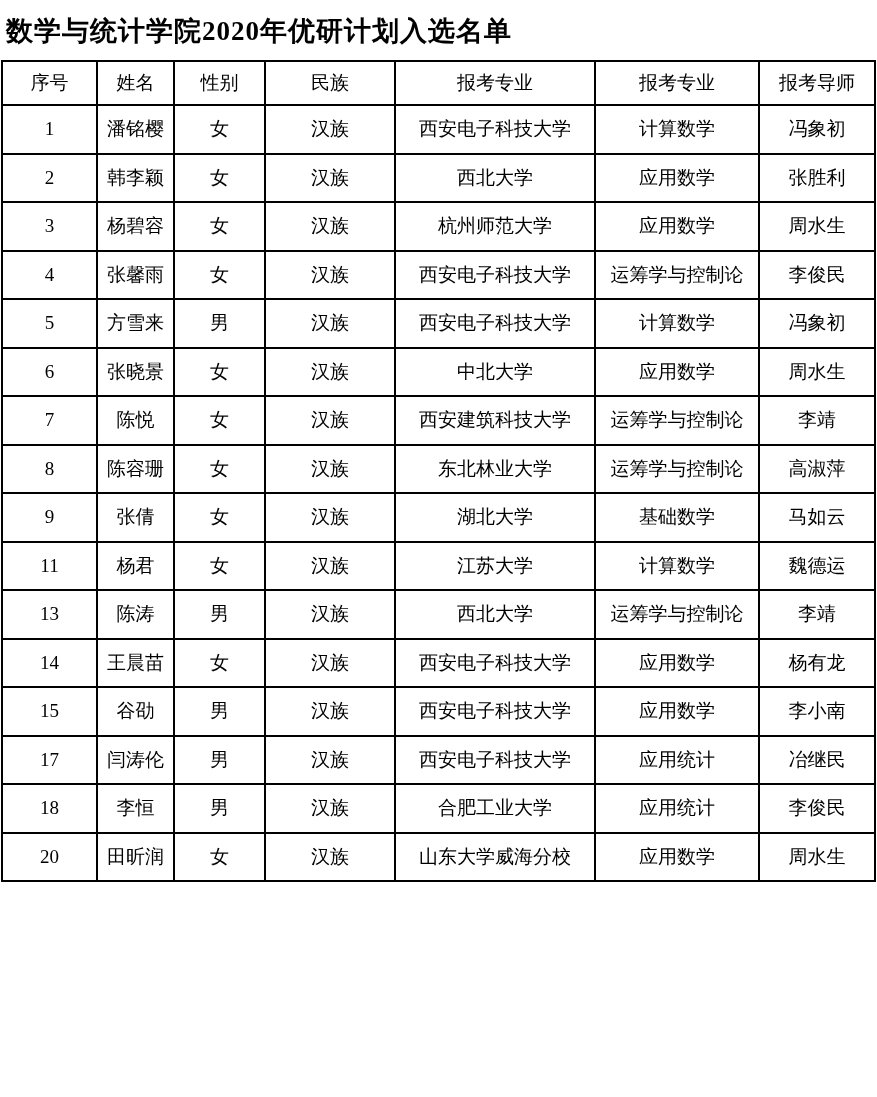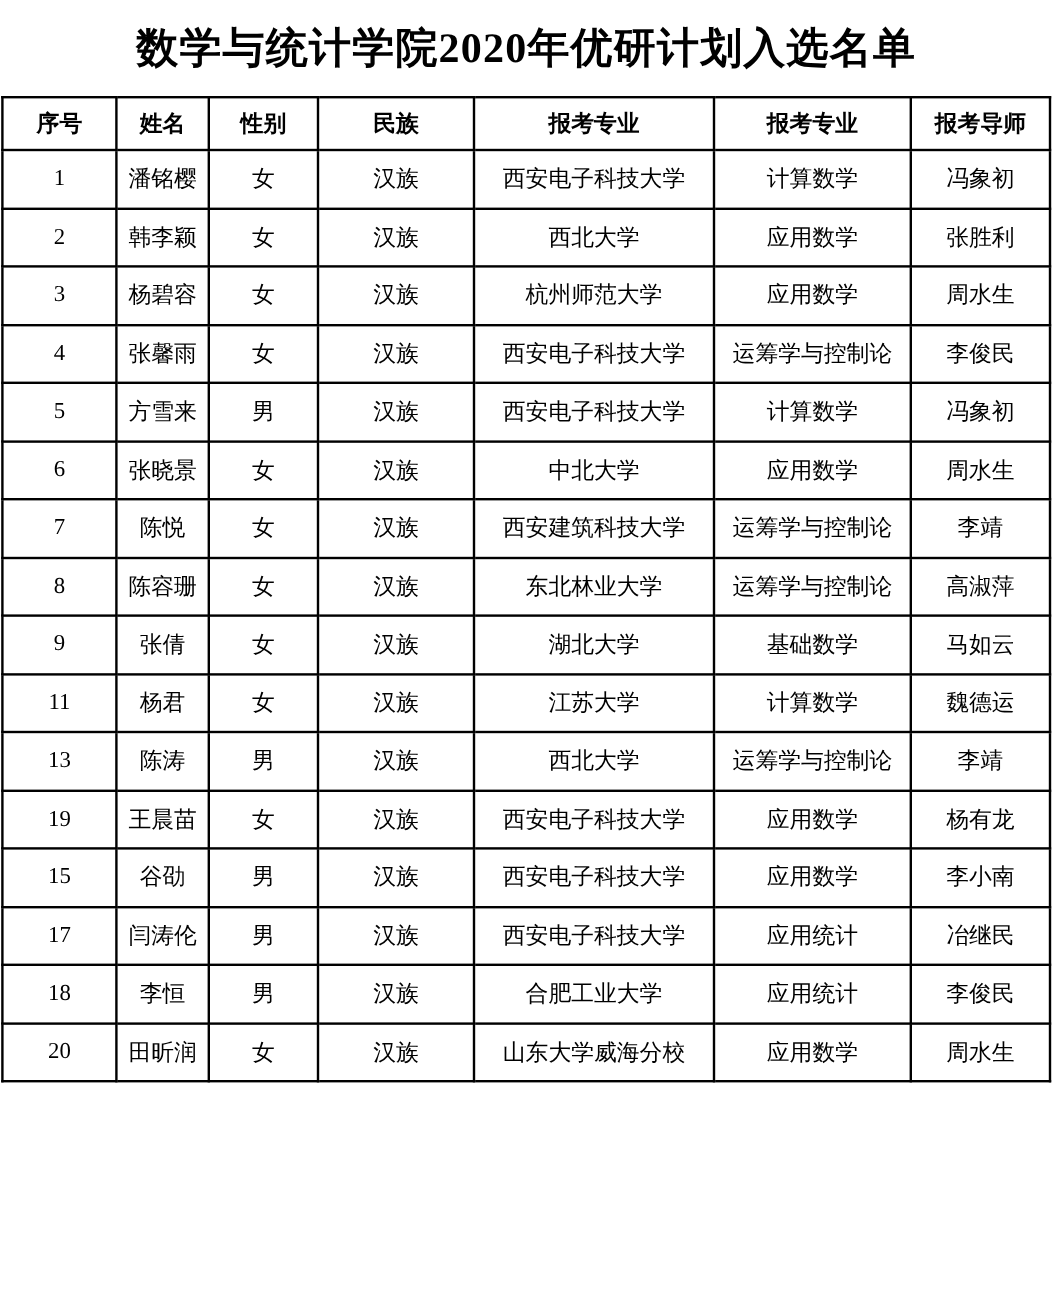--- a/index.html
+++ b/index.html
@@ -11,26 +11,26 @@
     overflow: hidden;
     font-family: "Liberation Serif", "DejaVu Serif", serif;
     color: #000000;
   }
   .page {
     width: 877px;
     height: 1097px;
     box-sizing: border-box;
   }
   .doc-title {
-    margin: 16px;
+    margin: 6px;
     padding: 6px 0 4px 0;
     height: 38px;
     line-height: 38px;
-    text-align: center;
-    font-size: 35px;
+    text-align: left;
+    font-size: 27px;
     font-weight: bold;
     letter-spacing: 1px;
     font-family: "Liberation Serif", "DejaVu Serif", serif;
   }
   table.roster {
     border-collapse: collapse;
     table-layout: fixed;
     width: 875px;
     margin: 0 1px;
     border: 2px solid #000000;
@@ -39,21 +39,21 @@
   table.roster td {
     border: 2px solid #000000;
     text-align: center;
     vertical-align: middle;
     padding: 0 2px;
     font-size: 19px;
     overflow: hidden;
     white-space: nowrap;
   }
   table.roster th {
-    font-weight: bold;
+    font-weight: normal;
     height: 42px;
   }
   table.roster td {
     font-weight: normal;
     height: 46.5px;
   }
   col.c-index       { width: 95px;  }
   col.c-name        { width: 77px;  }
   col.c-gender      { width: 91px;  }
   col.c-ethnicity   { width: 130px; }
@@ -183,21 +183,21 @@
         <tr>
           <td>13</td>
           <td>陈涛</td>
           <td>男</td>
           <td>汉族</td>
           <td>西北大学</td>
           <td>运筹学与控制论</td>
           <td>李靖</td>
         </tr>
         <tr>
-          <td>19</td>
+          <td>14</td>
           <td>王晨苗</td>
           <td>女</td>
           <td>汉族</td>
           <td>西安电子科技大学</td>
           <td>应用数学</td>
           <td>杨有龙</td>
         </tr>
         <tr>
           <td>15</td>
           <td>谷劭</td>

